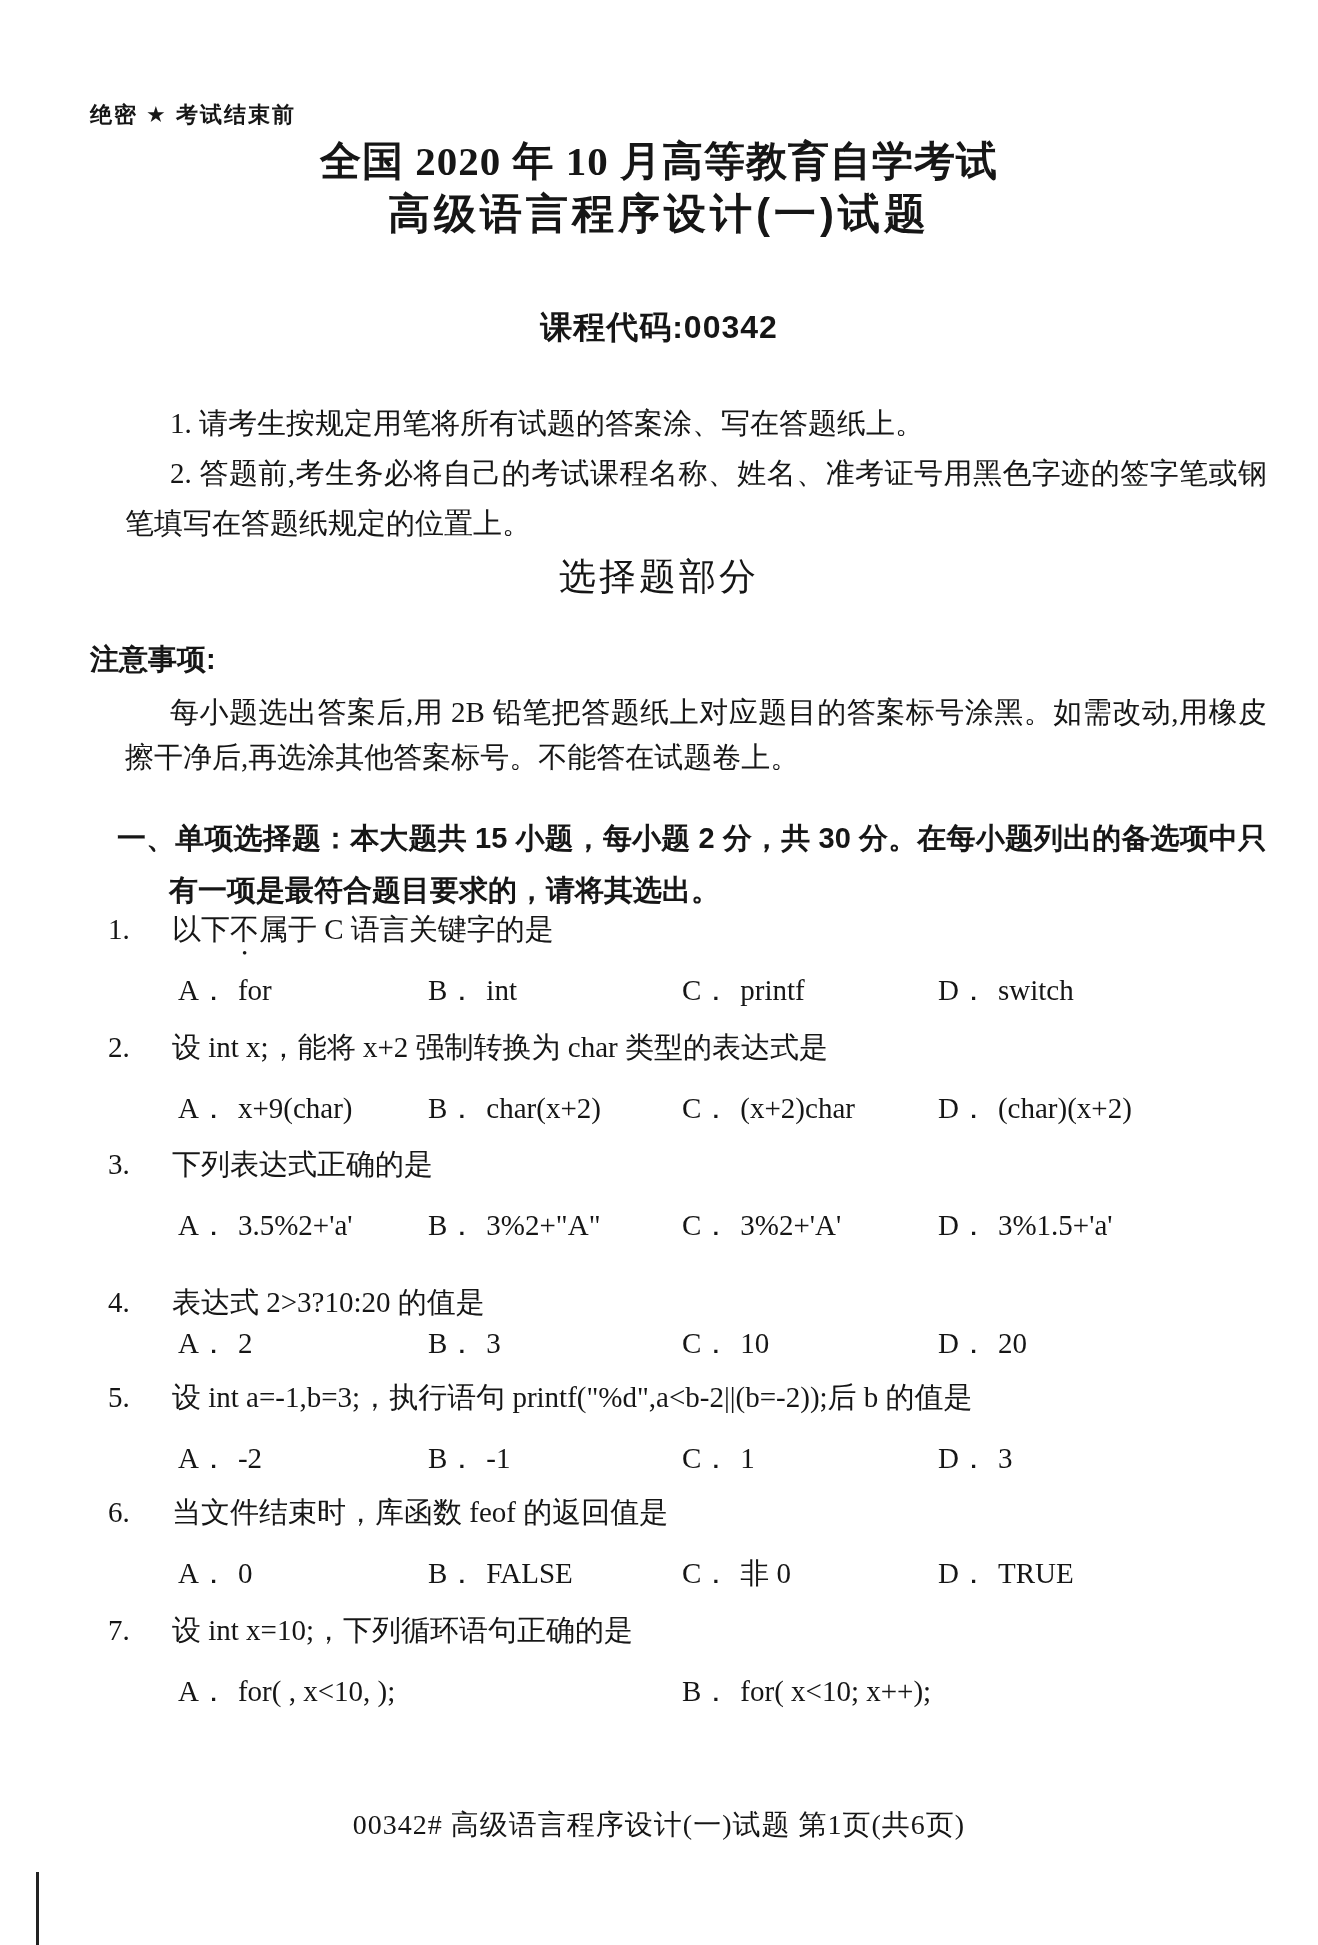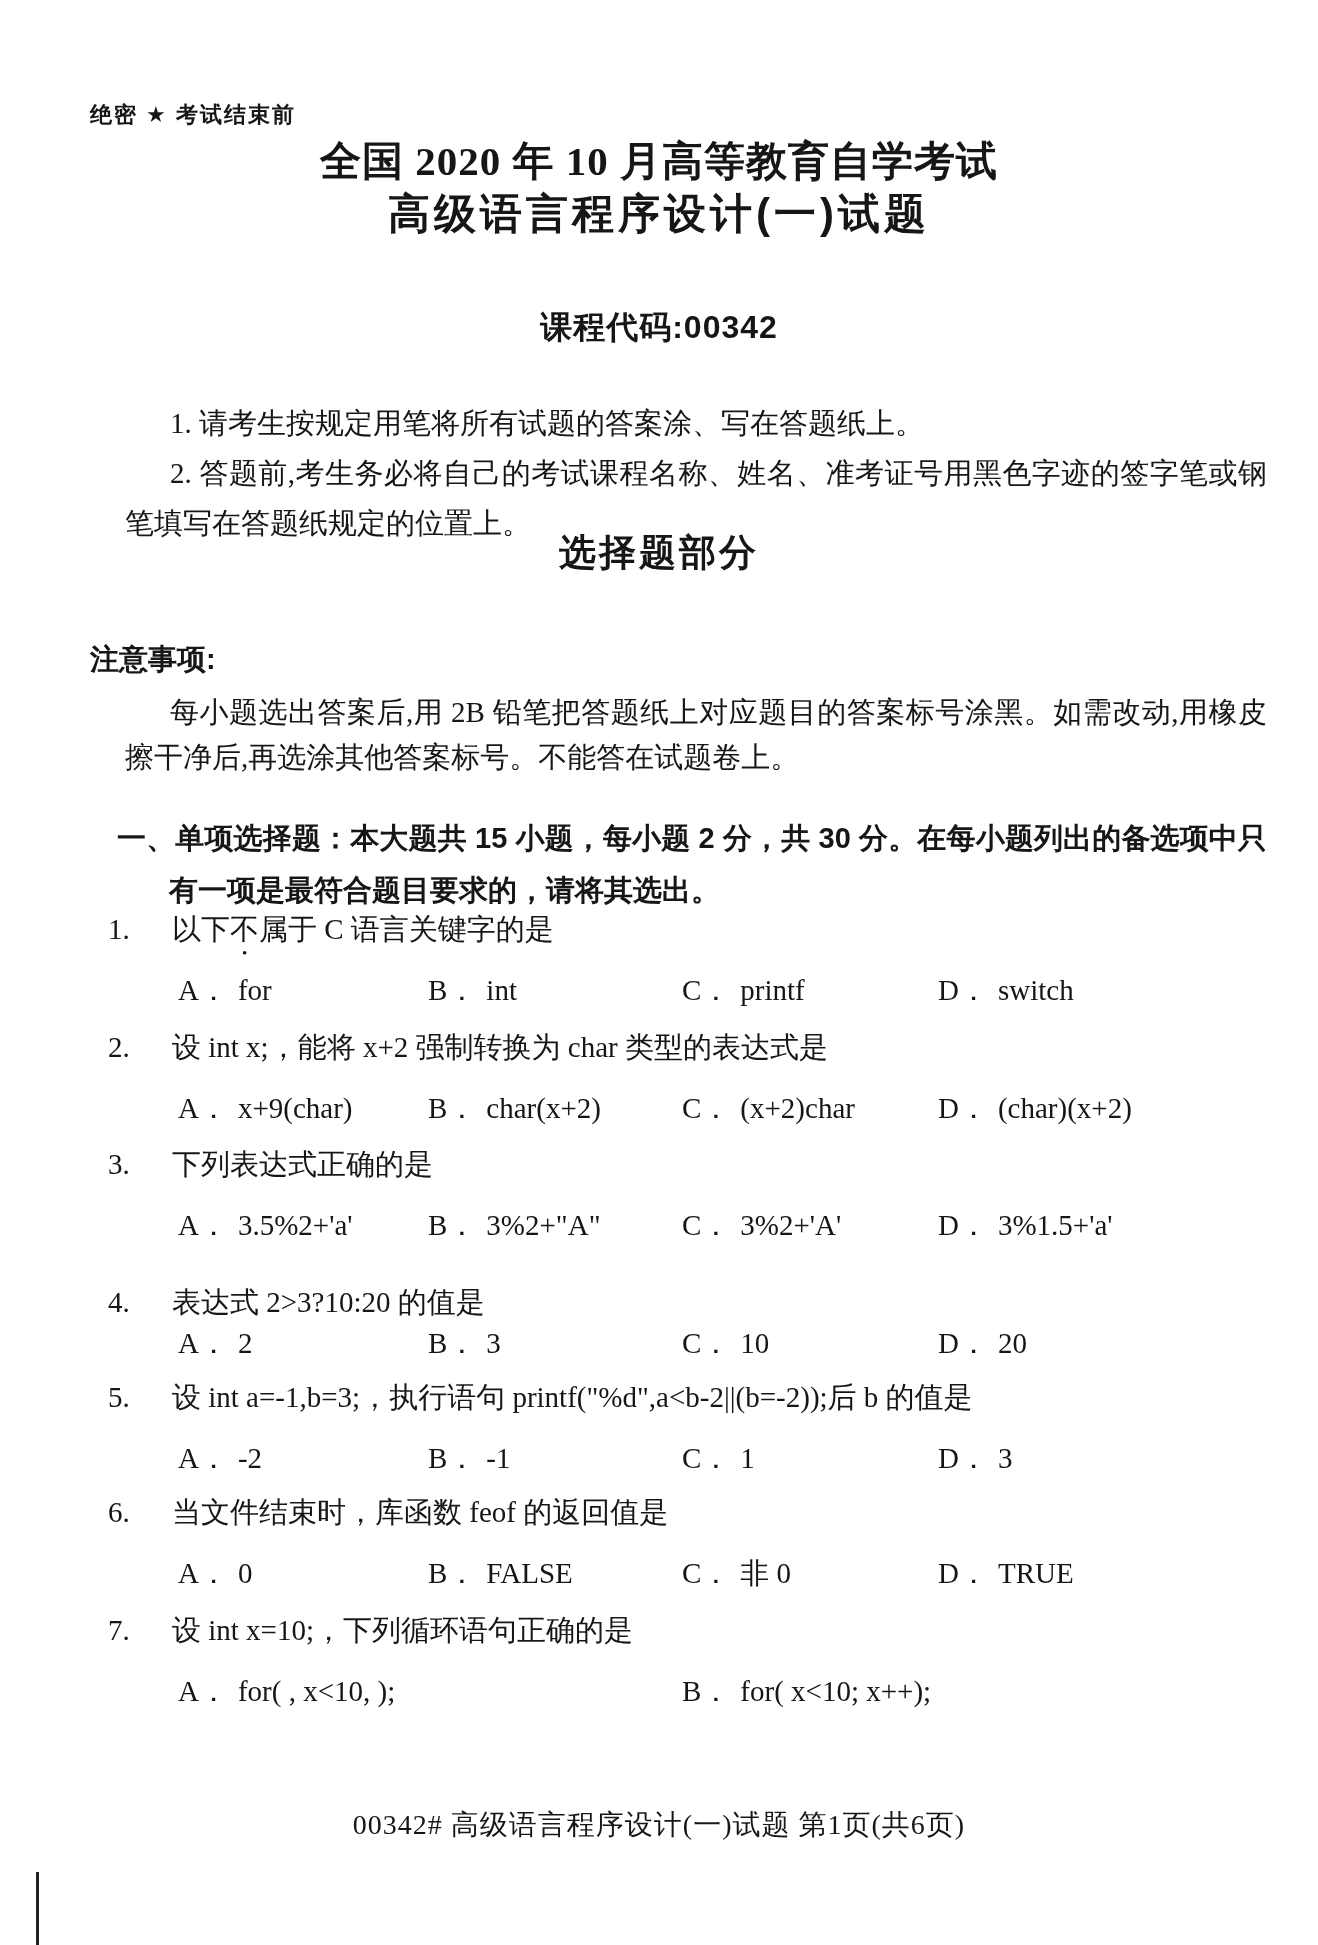--- a/index.html
+++ b/index.html
@@ -16,21 +16,21 @@
 
   .header-label { left:90px; top:100px; font-size:22px; font-weight:600; letter-spacing:2px; }
   .title1  { top:134px; font-size:41px; font-weight:700; letter-spacing:1px; }
   .title2  { top:186px; font-size:42px; font-weight:900; letter-spacing:4px; }
   .course  { top:306px; font-size:32px; font-weight:700; letter-spacing:1px; }
 
   .para { left:90px; width:1142px; font-size:29px; line-height:50px; text-align:justify;margin-left:35px; }
   .inst1 { top:398px; text-indent:45px; }
   .inst2 { top:448px; text-indent:45px; }
 
-  .section-title { top:528px; font-size:37px; font-weight:700; letter-spacing:3px; }
+  .section-title { top:552px; font-size:37px; font-weight:400; letter-spacing:3px; }
   .notes-title   { left:90px; top:640px; font-size:29px; font-weight:700; }
   .notes-body    { top:690px; line-height:45px; text-indent:45px; }
 
   .part-heading {
     left:90px; top:812px; width:1150px;
     font-size:29px; font-weight:700; line-height:52px;
     padding-left:52px; text-indent:-52px; text-align:justify;margin-left:27px;
   }
 
   .q-stem { position:absolute; left:108px; font-size:29px; white-space:nowrap; }

